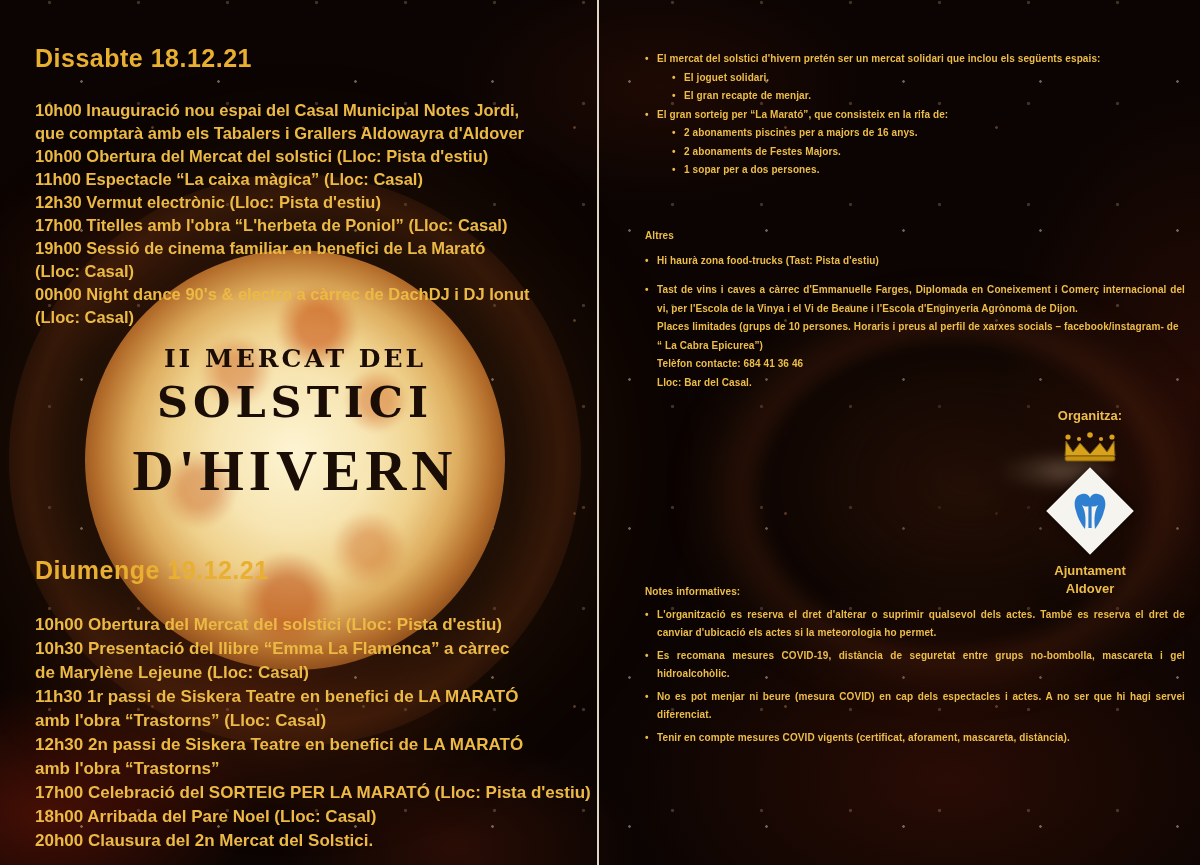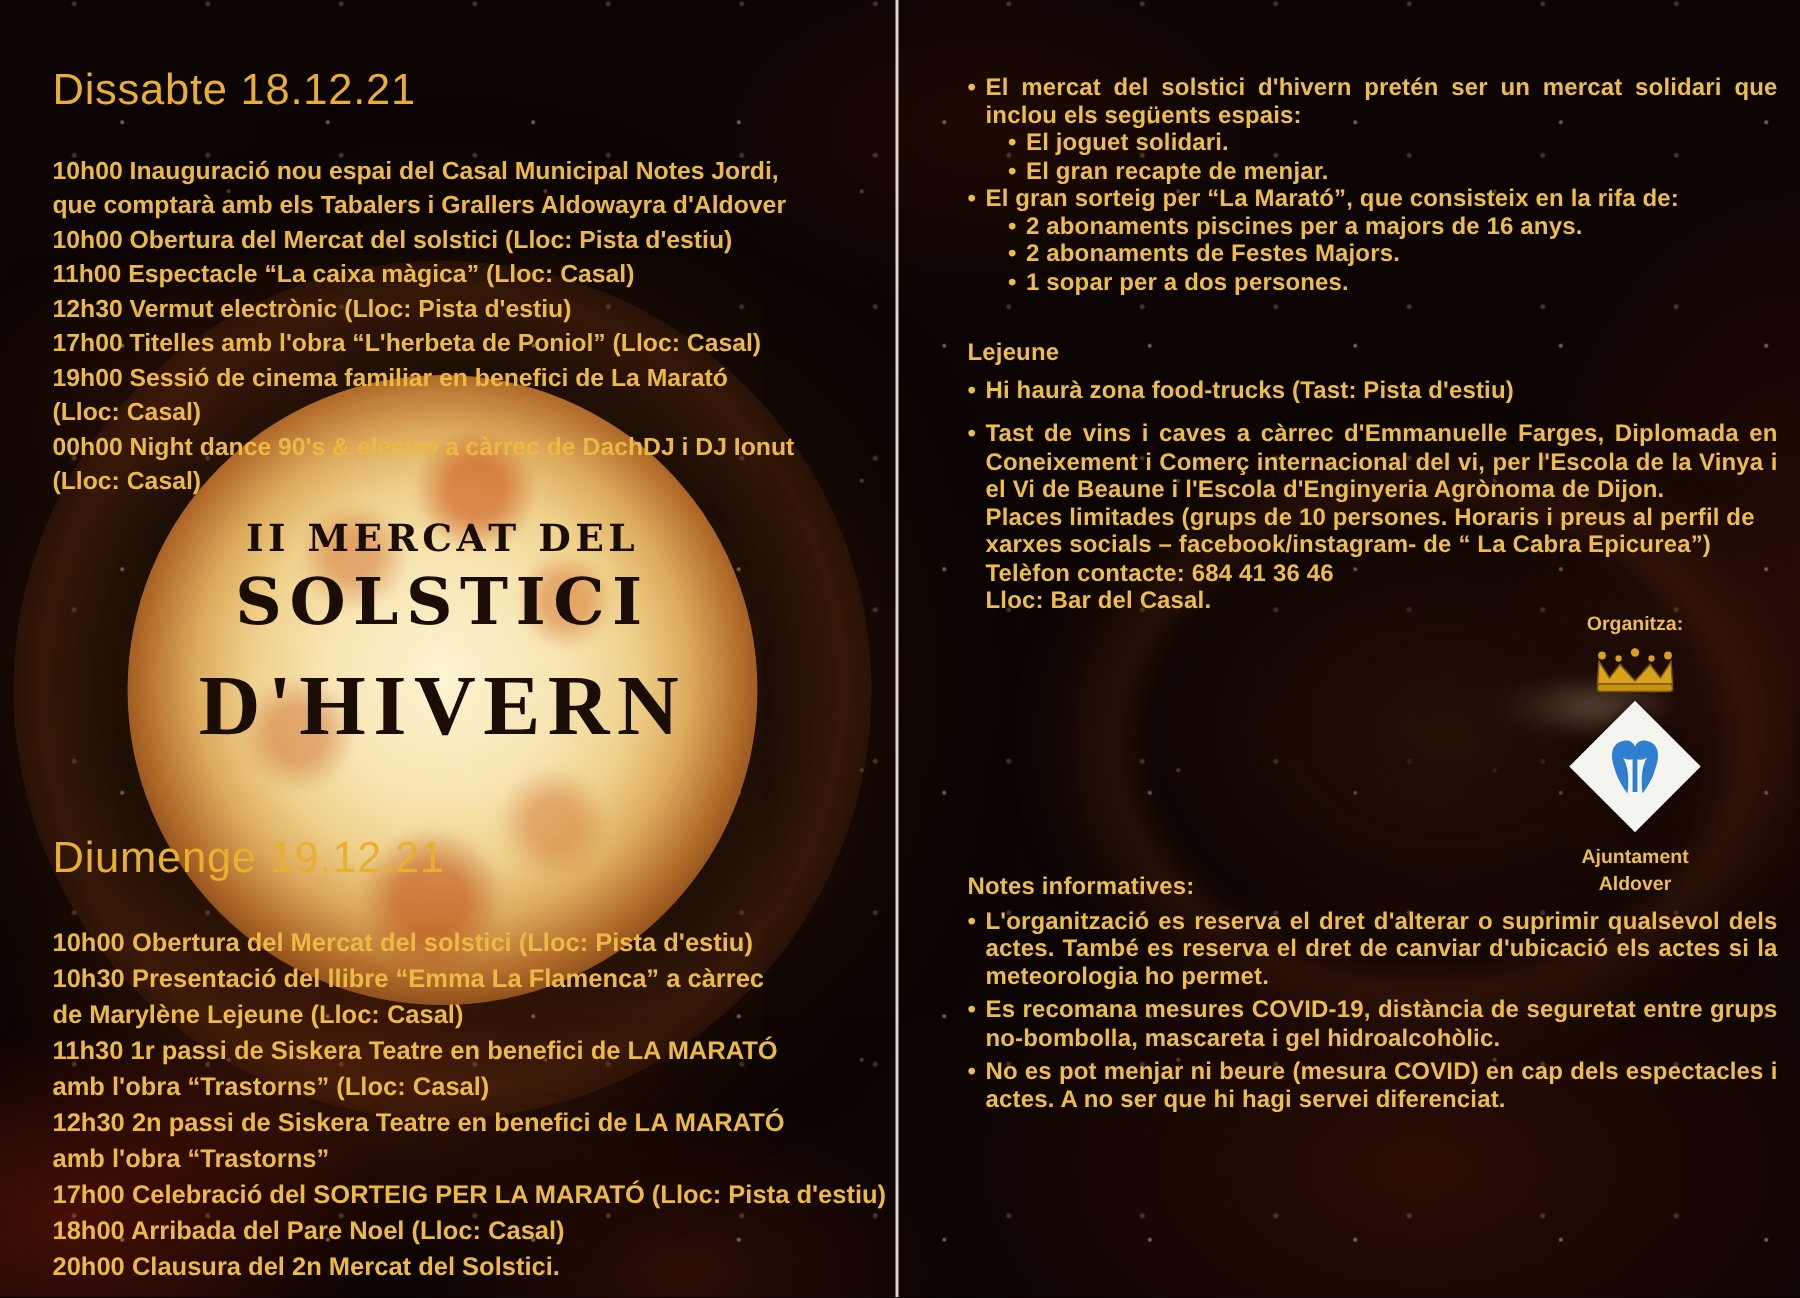--- a/index.html
+++ b/index.html
@@ -47,26 +47,26 @@
   .sun-title .t3{font-size:57px;letter-spacing:5px;margin-top:11px;font-family:Liberation Serif, serif;}
 
   
   .vortex{position:absolute;left:640px;top:250px;width:560px;height:470px;pointer-events:none;filter:blur(4px);
     background:
       radial-gradient(ellipse 300px 230px at 58% 50%, rgba(75,32,12,.45), transparent 74%),
       radial-gradient(ellipse 175px 120px at 60% 47%, rgba(0,0,0,.78), transparent 72%),
       radial-gradient(ellipse 90px 30px at 74% 47%, rgba(248,222,185,.45), transparent 70%),
       radial-gradient(ellipse 330px 260px at 56% 52%, transparent 56%, rgba(96,42,16,.30) 64%, rgba(58,24,9,.14) 76%, transparent 86%);}
   .left-block{position:absolute;z-index:5;}
-  .day-heading{font-size:29px;font-weight:normal;color:#e8af30;letter-spacing:.5px;}
+  .day-heading{font-size:25px;font-weight:bold;color:#e8af30;letter-spacing:.5px;}
   .sched{margin-top:26px;font-size:16.5px;font-weight:bold;line-height:23px;color:#ecba44;white-space:nowrap;}
   .sched.sun-day{margin-top:28px;line-height:24px;font-size:17px;}
 
   .rcol{position:absolute;left:645px;width:540px;z-index:5;color:#edbd49;
-    font-size:16px;font-weight:bold;line-height:18.5px;letter-spacing:.1px;}
+    font-size:10px;font-weight:bold;line-height:18.5px;letter-spacing:.1px;}
   .b{position:relative;padding-left:12px;text-align:justify;}
   .b::before{content:"\2022";position:absolute;left:0;top:0;}
   .b.l2{margin-left:27px;}
   .sec-h{font-weight:bold;}
   .mt6{margin-top:6px;} .mt11{margin-top:11px;} .mt8{margin-top:4px;}
   .plain{padding-left:12px;}
 
   
   .organitza{position:absolute;left:1028px;top:407px;width:124px;text-align:center;z-index:5;
     color:#edbd49;font-size:13px;font-weight:bold;line-height:18px;}
@@ -129,21 +129,21 @@
     <div class="b l1"><span>El mercat del solstici d'hivern pretén ser un mercat solidari que inclou els següents espais:</span></div>
     <div class="b l2"><span>El joguet solidari.</span></div>
     <div class="b l2"><span>El gran recapte de menjar.</span></div>
     <div class="b l1"><span>El gran sorteig per “La Marató”, que consisteix en la rifa de:</span></div>
     <div class="b l2"><span>2 abonaments piscines per a majors de 16 anys.</span></div>
     <div class="b l2"><span>2 abonaments de Festes Majors.</span></div>
     <div class="b l2"><span>1 sopar per a dos persones.</span></div>
   </div>
 
   <div class="rcol" style="top:227px;">
-    <div class="sec-h">Lejeune</div>
+    <div class="sec-h">Altres</div>
     <div class="b l1 mt6"><span>Hi haurà zona food-trucks (Tast: Pista d'estiu)</span></div>
     <div class="b l1 mt11"><span>Tast de vins i caves a càrrec d'Emmanuelle Farges, Diplomada en Coneixement i Comerç internacional del vi, per l'Escola de la Vinya i el Vi de Beaune i l'Escola d'Enginyeria Agrònoma de Dijon.</span></div>
     <div class="plain">Places limitades (grups de 10 persones. Horaris i preus al perfil de xarxes socials – facebook/instagram- de “ La Cabra Epicurea”)</div>
     <div class="plain">Telèfon contacte: 684 41 36 46</div>
     <div class="plain">Lloc: Bar del Casal.</div>
   </div>
 
   <div class="organitza">
     <div>Organitza:</div>
     <svg class="crown" width="60" height="32" viewBox="0 0 60 32">
@@ -165,14 +165,15 @@
     </div>
     <div class="org-name">Ajuntament</div>
     <div>Aldover</div>
   </div>
 
   <div class="rcol" style="top:583px;">
     <div class="sec-h">Notes informatives:</div>
     <div class="b l1 mt8"><span>L'organització es reserva el dret d'alterar o suprimir qualsevol dels actes. També es reserva el dret de canviar d'ubicació els actes si la meteorologia ho permet.</span></div>
     <div class="b l1 mt8"><span>Es recomana mesures COVID-19, distància de seguretat entre grups no-bombolla, mascareta i gel hidroalcohòlic.</span></div>
     <div class="b l1 mt8"><span>No es pot menjar ni beure (mesura COVID) en cap dels espectacles i actes. A no ser que hi hagi servei diferenciat.</span></div>
+    <div class="b l1 mt8"><span>Tenir en compte mesures COVID vigents (certificat, aforament, mascareta, distància).</span></div>
   </div>
 </div>
 
 </body></html>

